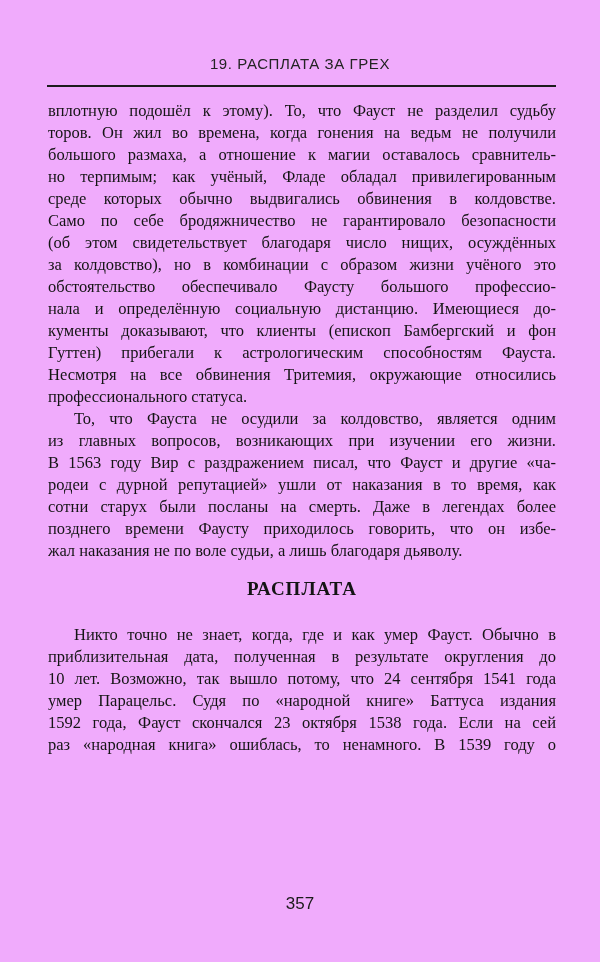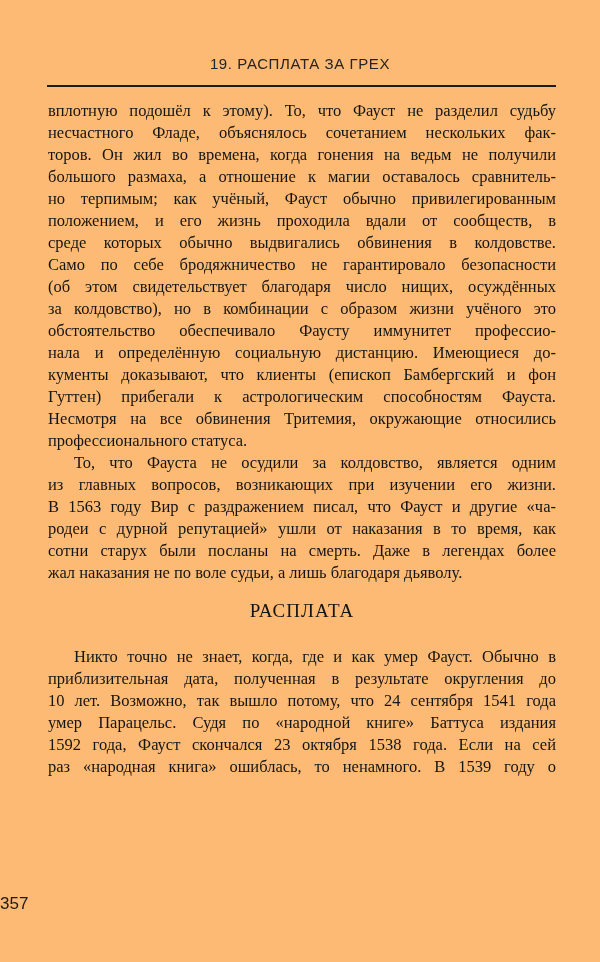--- a/index.html
+++ b/index.html
@@ -2,21 +2,21 @@
 <html lang="ru"><head>
 <meta charset="utf-8">
 <style>
   * { margin: 0; padding: 0; box-sizing: border-box; }
   html, body { background: #e8e8e8; }
   .page {
     position: relative;
     width: 600px;
     height: 962px;
     margin: 0 auto;
-    background: #fdba74;
+    background: #f0abfc;
     color: #1b1b1b;
     overflow: hidden;
   }
   .running-header {
     position: absolute;
     top: 55px;
     left: 0;
     width: 600px;
     text-align: center;
     font-family: "Liberation Sans", "DejaVu Sans", sans-serif;
@@ -56,68 +56,67 @@
     text-align-last: left;
   }
   .paragraph.indent .line:first-child {
     text-indent: 26px;
   }
   .section-heading {
     margin-top: 16px;
     margin-bottom: 24px;
     text-align: center;
     font-family: "Liberation Serif", "DejaVu Serif", serif;
-    font-weight: normal;
+    font-weight: bold;
     font-size: 19px;
     line-height: 22px;
     letter-spacing: 1px;
     color: #141414;
   }
   .page-number {
     position: absolute;
     top: 894px;
     left: 0;
     width: 600px;
-    text-align: left;
+    text-align: center;
     font-family: "Liberation Sans", "DejaVu Sans", sans-serif;
     font-size: 17px;
     color: #1a1a1a;
   }
 </style>
 </head>
 <body>
 
 <div class="page">
   <div class="running-header">19. РАСПЛАТА ЗА ГРЕХ</div>
   <div class="header-rule"></div>
   <div class="body-content">
       <div class="paragraph">
         <div class="line">вплотную подошёл к этому). То, что Фауст не разделил судьбу</div>
-        <div class="line">несчастного Фладе, объяснялось сочетанием нескольких фак-</div>
         <div class="line">торов. Он жил во времена, когда гонения на ведьм не получили</div>
         <div class="line">большого размаха, а отношение к магии оставалось сравнитель-</div>
-        <div class="line">но терпимым; как учёный, Фауст обычно привилегированным</div>
-        <div class="line">положением, и его жизнь проходила вдали от сообществ, в</div>
+        <div class="line">но терпимым; как учёный, Фладе обладал привилегированным</div>
         <div class="line">среде которых обычно выдвигались обвинения в колдовстве.</div>
         <div class="line">Само по себе бродяжничество не гарантировало безопасности</div>
         <div class="line">(об этом свидетельствует благодаря число нищих, осуждённых</div>
         <div class="line">за колдовство), но в комбинации с образом жизни учёного это</div>
-        <div class="line">обстоятельство обеспечивало Фаусту иммунитет профессио-</div>
+        <div class="line">обстоятельство обеспечивало Фаусту большого профессио-</div>
         <div class="line">нала и определённую социальную дистанцию. Имеющиеся до-</div>
         <div class="line">кументы доказывают, что клиенты (епископ Бамбергский и фон</div>
         <div class="line">Гуттен) прибегали к астрологическим способностям Фауста.</div>
         <div class="line">Несмотря на все обвинения Тритемия, окружающие относились</div>
         <div class="line last">профессионального статуса.</div>
       </div>
       <div class="paragraph indent">
         <div class="line">То, что Фауста не осудили за колдовство, является одним</div>
         <div class="line">из главных вопросов, возникающих при изучении его жизни.</div>
         <div class="line">В 1563 году Вир с раздражением писал, что Фауст и другие «ча-</div>
         <div class="line">родеи с дурной репутацией» ушли от наказания в то время, как</div>
         <div class="line">сотни старух были посланы на смерть. Даже в легендах более</div>
+        <div class="line">позднего времени Фаусту приходилось говорить, что он избе-</div>
         <div class="line last">жал наказания не по воле судьи, а лишь благодаря дьяволу.</div>
       </div>
       <div class="section-heading">РАСПЛАТА</div>
       <div class="paragraph indent">
         <div class="line">Никто точно не знает, когда, где и как умер Фауст. Обычно в</div>
         <div class="line">приблизительная дата, полученная в результате округления до</div>
         <div class="line">10 лет. Возможно, так вышло потому, что 24 сентября 1541 года</div>
         <div class="line">умер Парацельс. Судя по «народной книге» Баттуса издания</div>
         <div class="line">1592 года, Фауст скончался 23 октября 1538 года. Если на сей</div>
         <div class="line">раз «народная книга» ошиблась, то ненамного. В 1539 году о</div>

